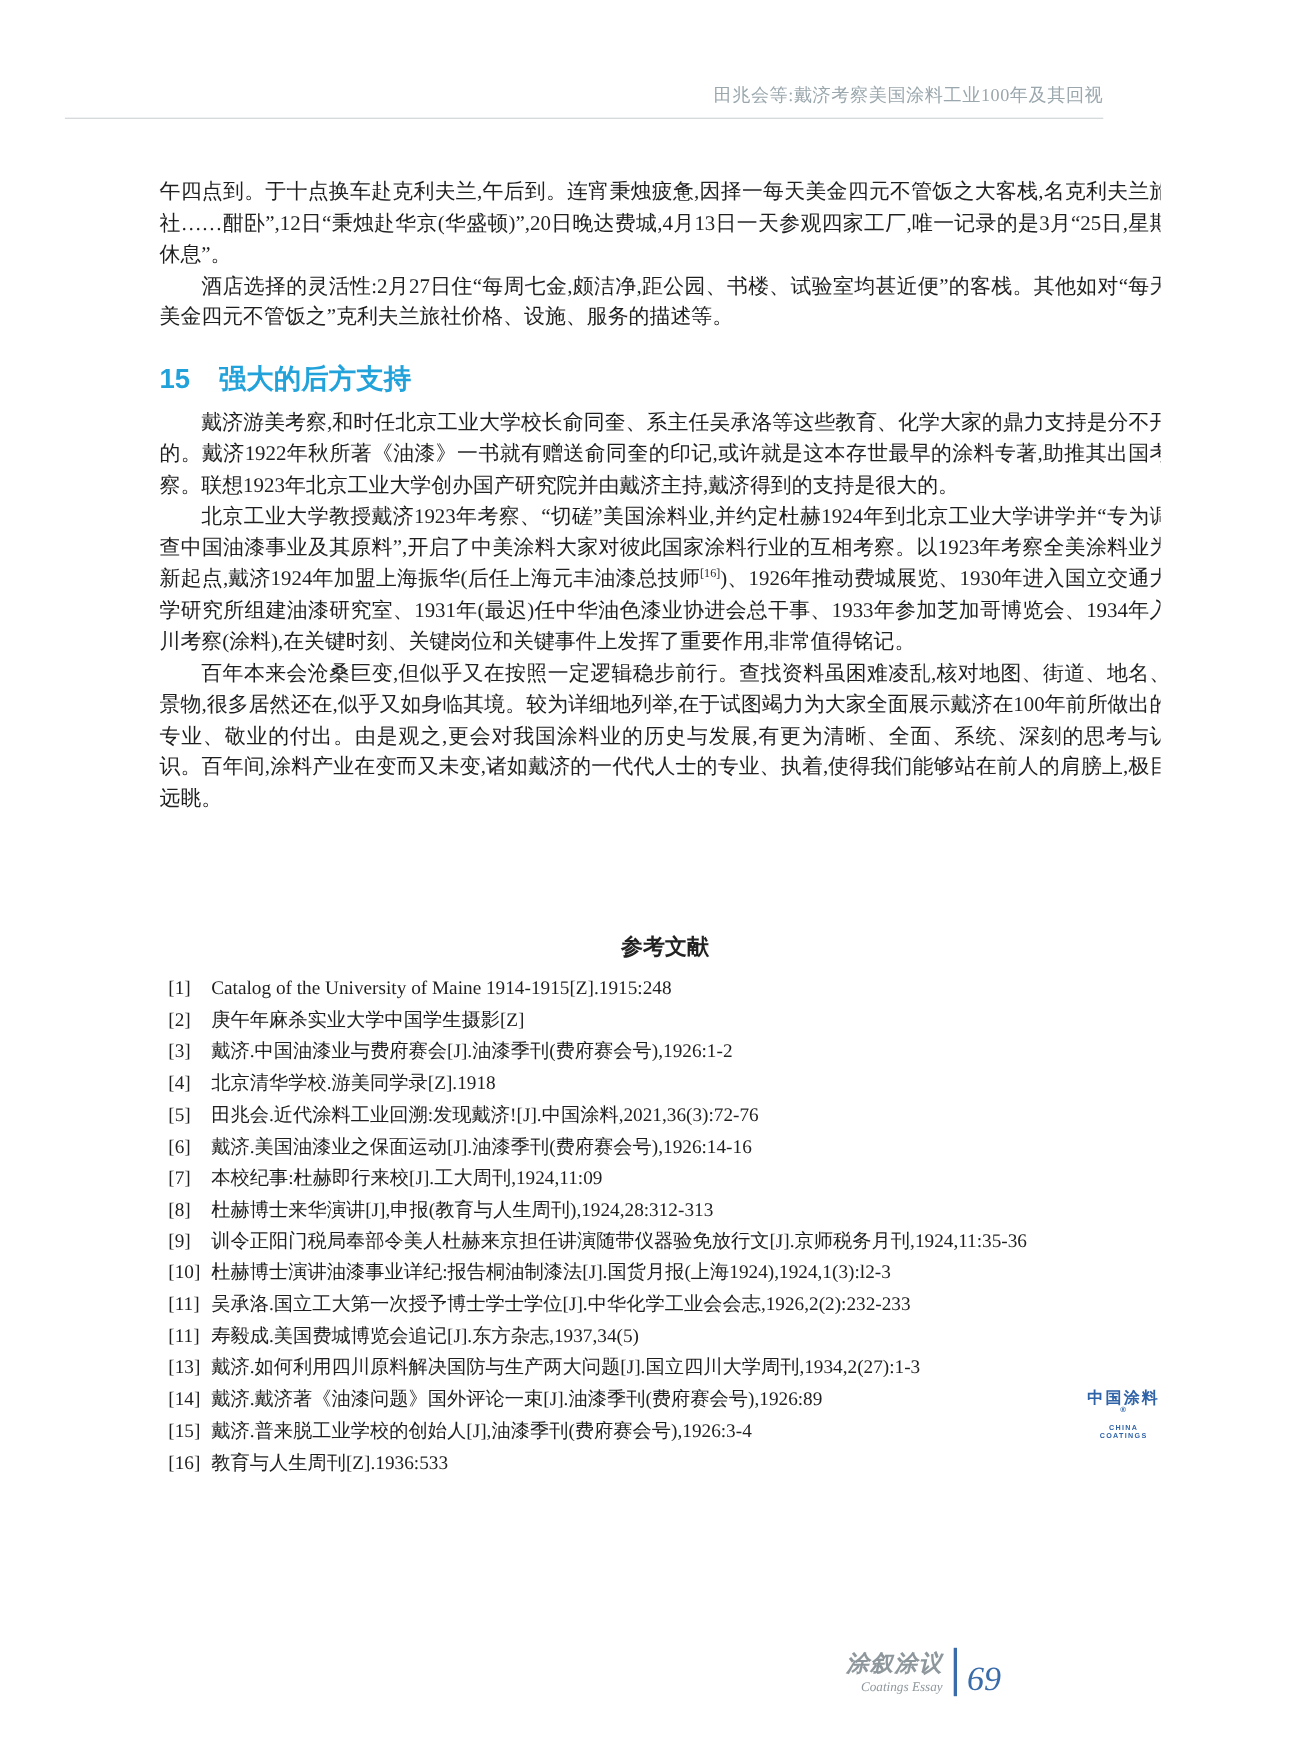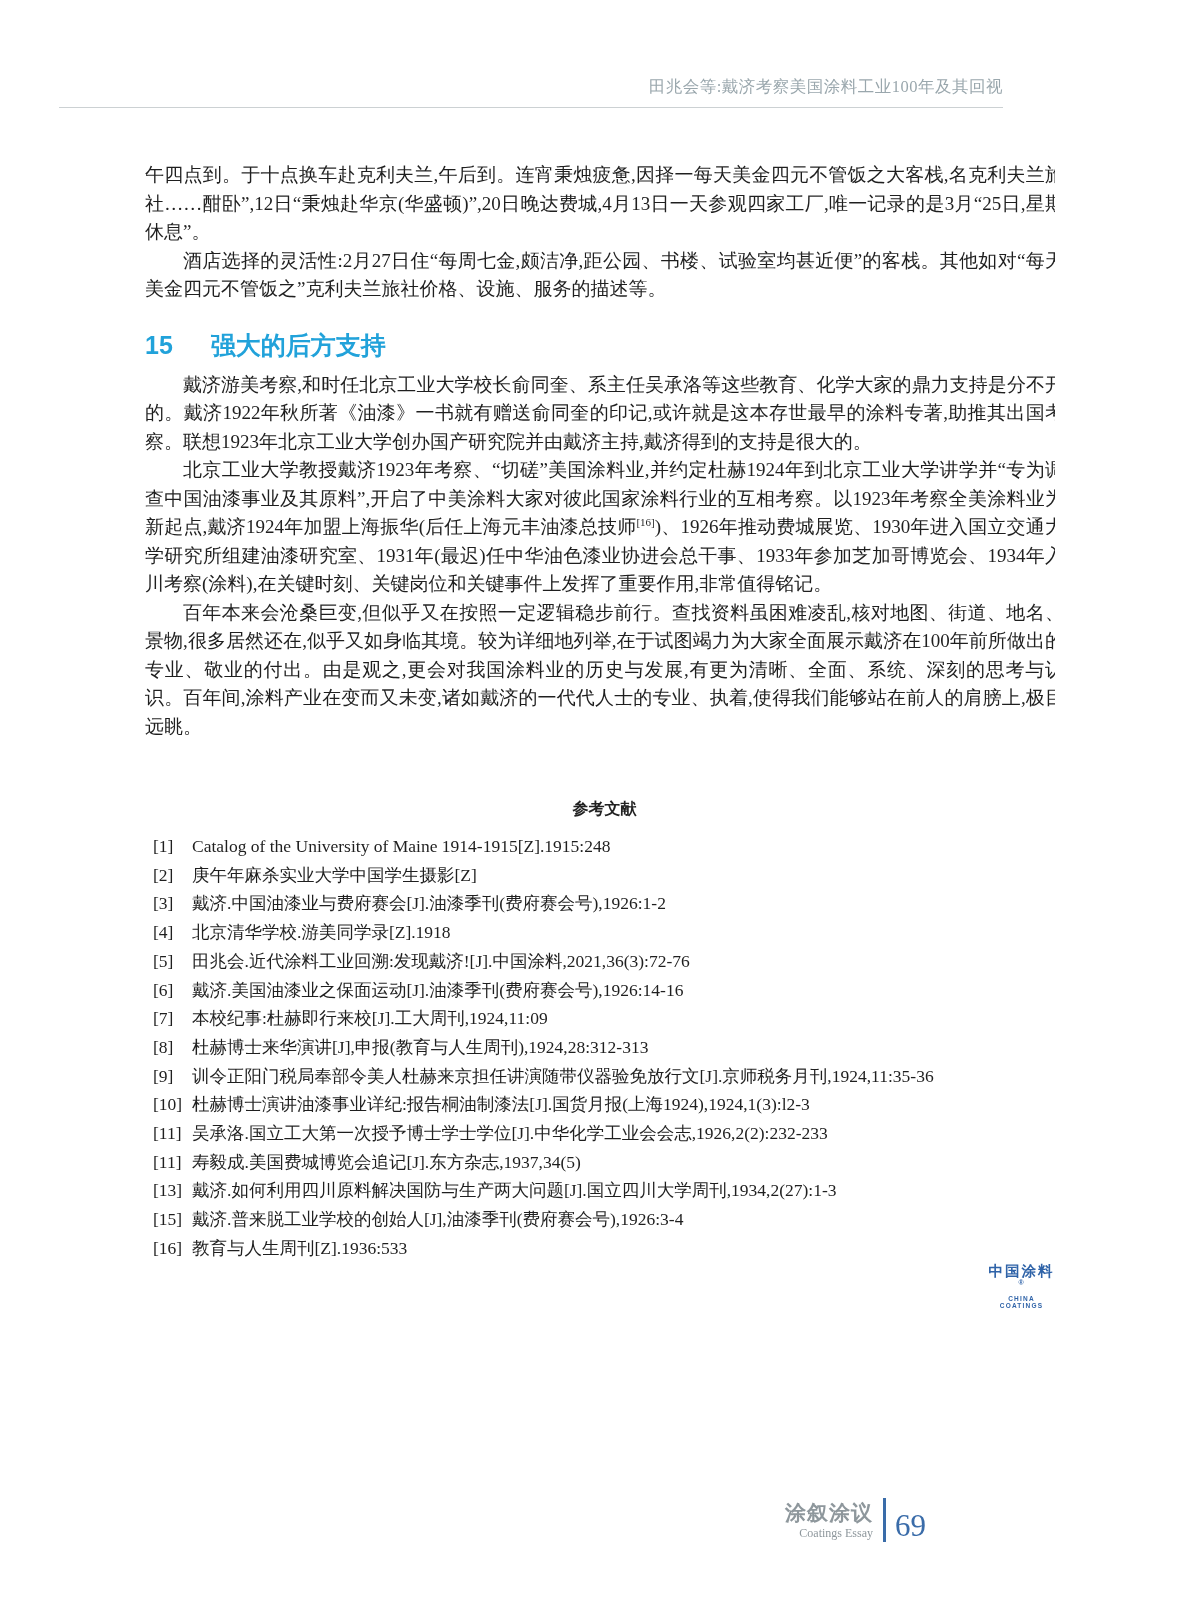--- a/index.html
+++ b/index.html
@@ -44,29 +44,29 @@
   .section-heading{
     margin:24px 0 9px 0;
     font-family:"Liberation Sans","DejaVu Sans",sans-serif;
     font-weight:bold;
     font-size:25px;
     line-height:34px;
     color:#21a2da;
     text-indent:0;
     text-align:left;
   }
-  .section-heading .sec-num{margin-right:38px;}
+  .section-heading .sec-num{margin-right:26px;}
 
   
   .ref-heading{
-    margin-top:56px;
+    margin-top:108px;
     text-align:center;
     font-family:"Liberation Sans","DejaVu Sans",sans-serif;
     font-weight:bold;
-    font-size:16px;
+    font-size:20px;
     line-height:24px;
     color:#222;
   }
   .ref-list{
     list-style:none;
     margin:11px 0 0 0;
     padding:0;
     font-size:17.5px;
     line-height:28.7px;
     text-align:left;
@@ -101,23 +101,24 @@
     font-family:"Liberation Sans","DejaVu Sans",sans-serif;
     font-weight:bold;
     font-size:6.5px;
     letter-spacing:1.2px;
   }
 
   
   .footer{
     position:absolute;
     top:1498px;
-    right:129px;
+    right:145px;
     display:flex;
     align-items:flex-start;
+    font-style:italic;
   }
   .footer-brand{
     text-align:right;
     color:#8e979c;
     margin-top:4px;
   }
   .footer-brand-cn{
     font-family:"Liberation Sans","DejaVu Sans",sans-serif;
     font-weight:bold;
     font-size:21px;
@@ -218,20 +219,24 @@
           <span class="ref-label">[11]</span>
           <span class="ref-text">吴承洛.国立工大第一次授予博士学士学位[J].中华化学工业会会志,1926,2(2):232-233</span>
         </li>
       <li class="ref-item">
           <span class="ref-label">[11]</span>
           <span class="ref-text">寿毅成.美国费城博览会追记[J].东方杂志,1937,34(5)</span>
         </li>
       <li class="ref-item">
           <span class="ref-label">[13]</span>
           <span class="ref-text">戴济.如何利用四川原料解决国防与生产两大问题[J].国立四川大学周刊,1934,2(27):1-3</span>
+        </li>
+      <li class="ref-item">
+          <span class="ref-label">[14]</span>
+          <span class="ref-text">戴济.戴济著《油漆问题》国外评论一束[J].油漆季刊(费府赛会号),1926:89</span>
         </li>
       <li class="ref-item">
           <span class="ref-label">[15]</span>
           <span class="ref-text">戴济.普来脱工业学校的创始人[J],油漆季刊(费府赛会号),1926:3-4</span>
         </li>
       <li class="ref-item">
           <span class="ref-label">[16]</span>
           <span class="ref-text">教育与人生周刊[Z].1936:533</span>
         </li>
     </ul>

